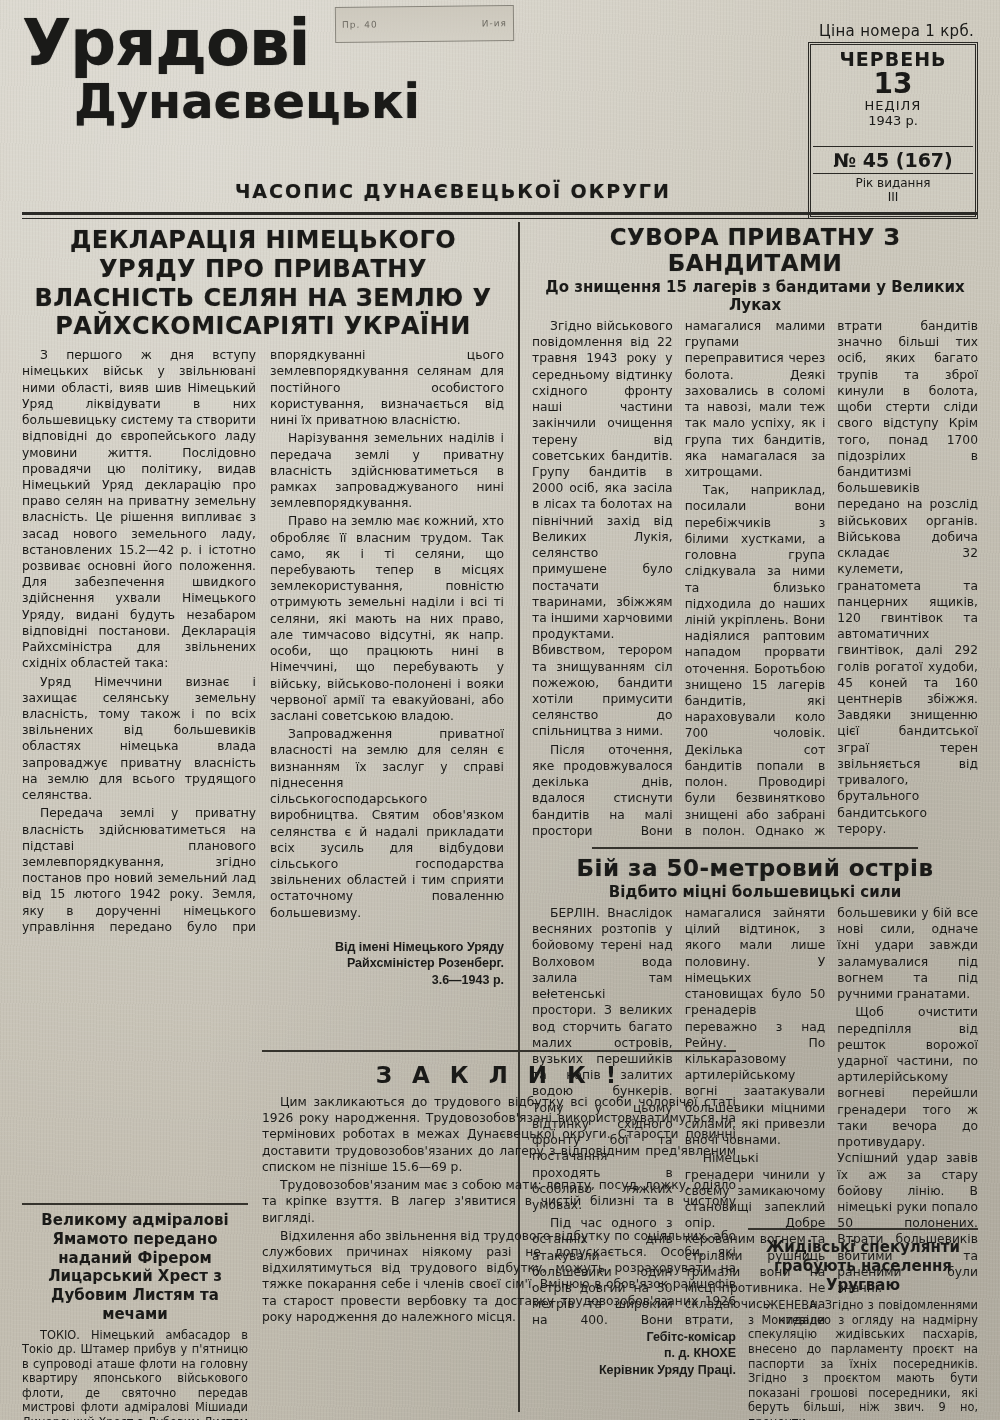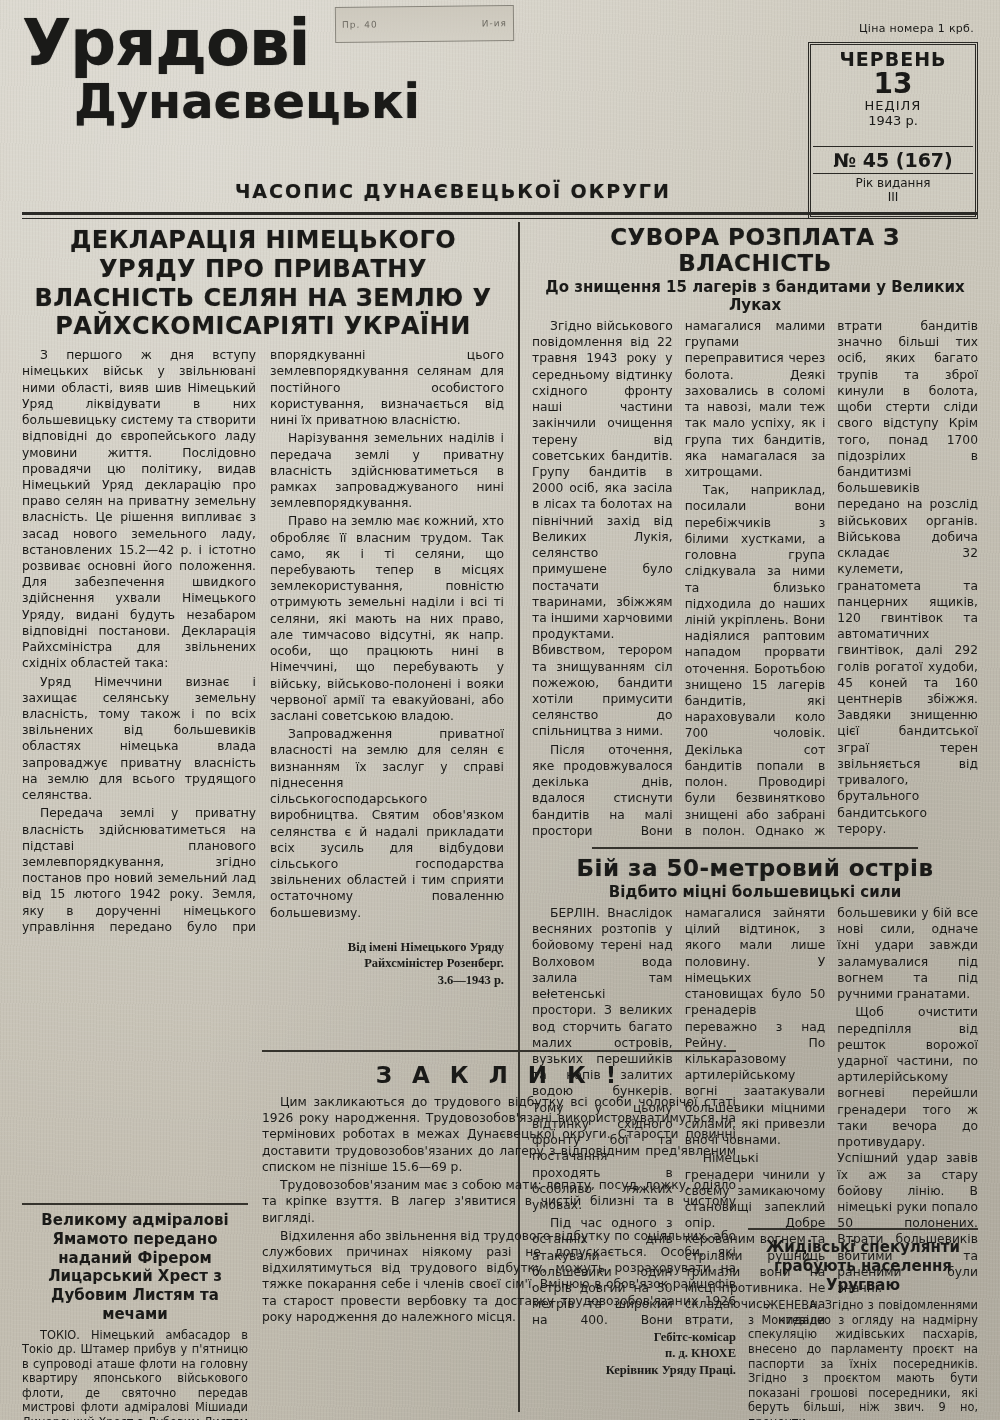--- a/index.html
+++ b/index.html
@@ -27,21 +27,21 @@
     opacity:.8;
   }
   
   .masthead{
     position:relative;
     padding:8px 22px 0 22px;
     height:210px;
   }
   .price{
     position:absolute;right:26px;top:22px;
-    font-size:11px;letter-spacing:.3px;
+    font-size:15px;letter-spacing:.3px;
     font-family:"DejaVu Sans", sans-serif;
   }
   .stamp{
     position:absolute;left:335px;top:6px;width:165px;height:34px;
     border:1px solid #6d6a61;
     background:linear-gradient(180deg,#c9c4b8,#d2cec3);
     opacity:.75;
     font-size:9px;color:#4a473f;
     font-family:"DejaVu Sans", sans-serif;
     letter-spacing:1px;
@@ -146,21 +146,21 @@
     text-align:justify;
     font-size:12.3px;line-height:1.32;
     font-family:"DejaVu Sans", sans-serif;
   }
   .twocol p, .threecol p, .onecol p{margin:0 0 2px 0;text-indent:18px;}
   .onecol{
     text-align:justify;font-size:12.3px;line-height:1.32;
     font-family:"DejaVu Sans", sans-serif;
   }
   .sign{
-    text-align:right;font-family:Liberation Serif, serif;
+    text-align:right;font-family:Liberation Sans, sans-serif;
     font-weight:bold;font-size:12.5px;line-height:1.3;margin-top:4px;
   }
   .hr{border:0;border-top:2px solid #35332d;margin:8px 0 6px 0;}
   .hr-short{border:0;border-top:2px solid #35332d;margin:8px 60px 6px 60px;}
   .small-head{
     font-family:"DejaVu Sans", sans-serif;font-weight:bold;
     text-align:center;font-size:15px;line-height:1.25;margin:4px 0 4px 0;
   }
   .zaklyk{
     font-family:"DejaVu Sans", sans-serif;font-weight:bold;
@@ -220,21 +220,21 @@
       <div class="sign">
         <div>Від імені Німецького Уряду</div>
         <div>Райхсміністер Розенберг.</div>
         <div>3.6—1943 р.</div>
       </div>
     </div>
 
     <div class="vrule"></div>
 
     <div class="colB">
-      <div class="headline h-right">СУВОРА РОЗПЛАТА З ВЛАСНІСТЬ</div>
+      <div class="headline h-right">СУВОРА ПРИВАТНУ З БАНДИТАМИ</div>
       <div class="sub-right">До знищення 15 лагерів з бандитами у Великих Луках</div>
       <div class="threecol">
         <p>Згідно військового повідомлення від 22 травня 1943 року у середньому відтинку східного фронту наші частини закінчили очищення терену від советських бандитів. Групу бандитів в 2000 осіб, яка засіла в лісах та болотах на північний захід від Великих Лукія, селянство примушене було постачати тваринами, збіжжям та іншими харчовими продуктами. Вбивством, терором та знищуванням сіл пожежою, бандити хотіли примусити селянство до спільництва з ними.</p>
         <p>Після оточення, яке продовжувалося декілька днів, вдалося стиснути бандитів на малі простори Вони намагалися малими групами переправитися через болота. Деякі заховались в соломі та навозі, мали теж так мало успіху, як і група тих бандитів, яка намагалася за хитрощами.</p>
         <p>Так, наприклад, посилали вони перебіжчиків з білими хустками, а головна група слідкувала за ними та близько підходила до наших ліній укріплень. Вони надіялися раптовим нападом прорвати оточення. Боротьбою знищено 15 лагерів бандитів, які нараховували коло 700 чоловік. Декілька сот бандитів попали в полон. Проводирі були безвинятково знищені або забрані в полон. Однако ж втрати бандитів значно більші тих осіб, яких багато трупів та зброї кинули в болота, щоби стерти сліди свого відступу Крім того, понад 1700 підозрілих в бандитизмі большевиків передано на розслід військових органів. Військова добича складає 32 кулемети, гранатомета та панцерних ящиків, 120 гвинтівок та автоматичних гвинтівок, далі 292 голів рогатої худоби, 45 коней та 160 центнерів збіжжя. Завдяки знищенню цієї бандитської зграї терен звільняється від тривалого, брутального бандитського терору.</p>
       </div>
 
       <hr class="hr-short">
 
       <div class="headline h-right">Бій за 50-метровий острів</div>

